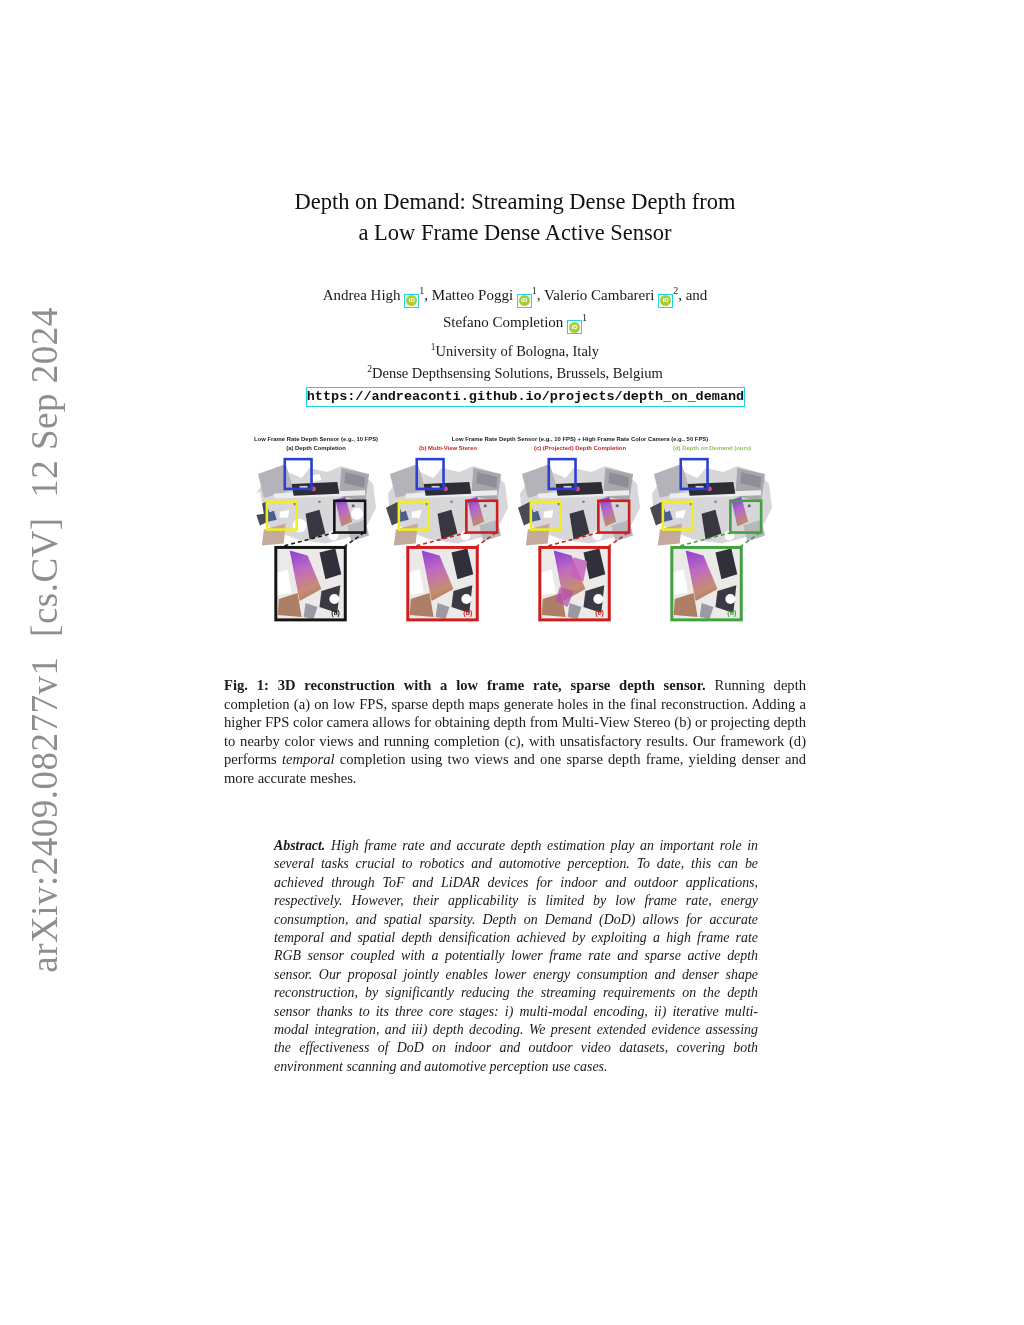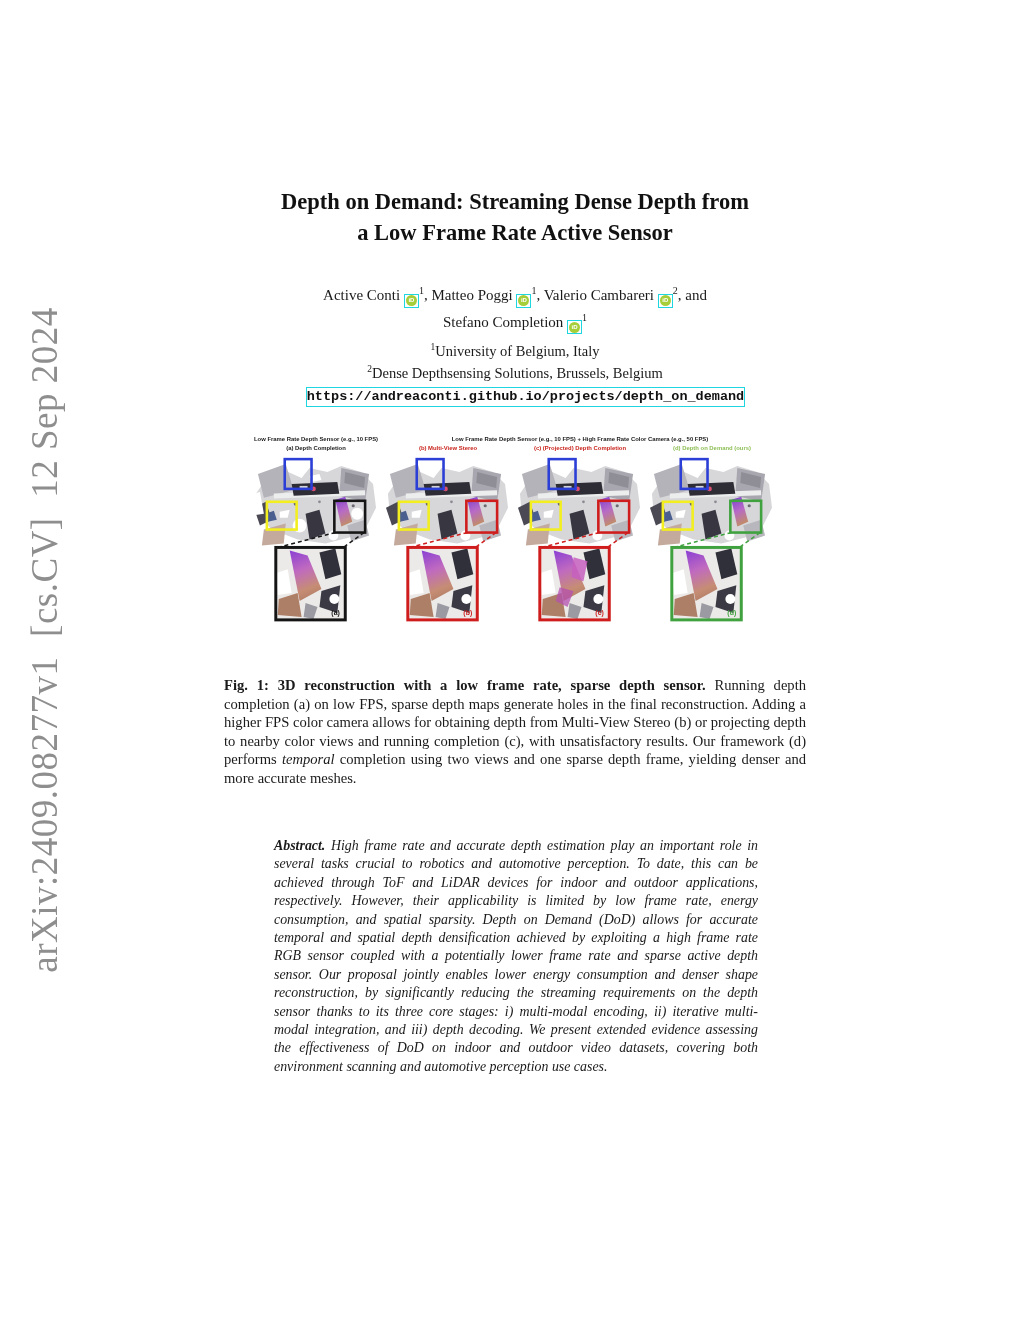--- a/index.html
+++ b/index.html
@@ -5,21 +5,21 @@
   html,body{margin:0;padding:0;background:#ffffff;}
   .page{position:relative;width:1024px;height:1325px;margin:0 auto;background:#ffffff;overflow:hidden;
         font-family:"Liberation Serif", serif;color:#1a1a1a;}
 
   
   .arxiv-banner{position:absolute;left:44px;top:640px;transform:translate(-50%,-50%) rotate(-90deg);
         font-family:"Liberation Serif", serif;font-size:37px;color:#8e8e8e;white-space:pre;letter-spacing:0.5px;}
 
   
   .title{position:absolute;left:224px;top:186px;width:582px;margin:0;text-align:center;
-        font-size:22.5px;font-weight:bold;line-height:31px;color:#111;}
+        font-size:22.5px;font-weight:normal;line-height:31px;color:#111;}
 
   
   .authors{position:absolute;left:184px;top:281px;width:662px;text-align:center;font-size:15px;line-height:20px;}
   .authors sup{font-size:10px;}
   .orcid-link{display:inline-block;vertical-align:-2px;border:1.5px solid #1ed6df;background:#fff;
         padding:0.5px 1px;line-height:0;text-decoration:none;}
   .orcid-badge{display:inline-block;width:11px;height:11px;border-radius:50%;background:#A6CE39;color:#fff;
         font-family:"Liberation Sans", sans-serif;font-size:6px;font-weight:bold;line-height:11px;text-align:center;}
 
   
@@ -116,40 +116,40 @@
     </g>
   </defs>
 </svg>
 
 <div class="page">
 
   <div class="arxiv-banner">arXiv:2409.08277v1  [cs.CV]  12 Sep 2024</div>
 
   <h1 class="title">
     <span>Depth on Demand: Streaming Dense Depth from</span><br>
-    <span>a Low Frame Rate Active Sensor</span>
+    <span>a Low Frame Dense Active Sensor</span>
   </h1>
 
   <div class="authors">
     <div>
-      <span>Active Conti</span>
+      <span>Andrea High</span>
       <a class="orcid-link"><span class="orcid-badge">iD</span></a><sup>1</sup><span>, </span>
       <span>Matteo Poggi</span>
       <a class="orcid-link"><span class="orcid-badge">iD</span></a><sup>1</sup><span>, </span>
       <span>Valerio Cambareri</span>
       <a class="orcid-link"><span class="orcid-badge">iD</span></a><sup>2</sup><span>, and</span>
     </div>
     <div>
       <span>Stefano Completion</span>
       <a class="orcid-link"><span class="orcid-badge">iD</span></a><sup>1</sup>
     </div>
   </div>
 
   <div class="affils">
-    <div><sup>1</sup><span>University of Belgium, Italy</span></div>
+    <div><sup>1</sup><span>University of Bologna, Italy</span></div>
     <div><sup>2</sup><span>Dense Depthsensing Solutions, Brussels, Belgium</span></div>
     <div class="url-row">
       <a class="url-link">https://andreaconti.github.io/projects/depth_on_demand</a>
     </div>
   </div>
 
   <div class="figure">
     <div class="fig-head">
       <div class="fh" style="color: rgb(26, 26, 26);">Low Frame Rate Depth Sensor (e.g., 10 FPS)</div>
       <div class="fh fh-span3" style="color: rgb(26, 26, 26);">Low Frame Rate Depth Sensor (e.g., 10 FPS) + High Frame Rate Color Camera (e.g., 50 FPS)</div>

